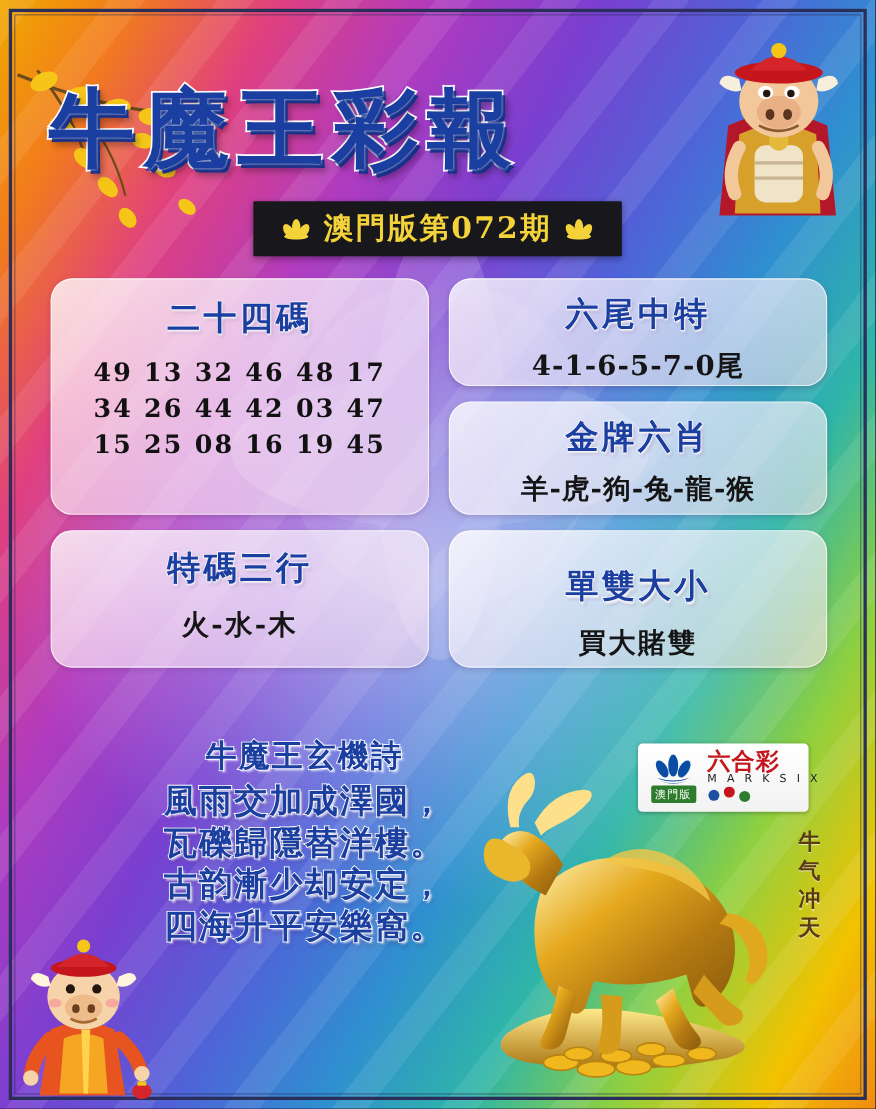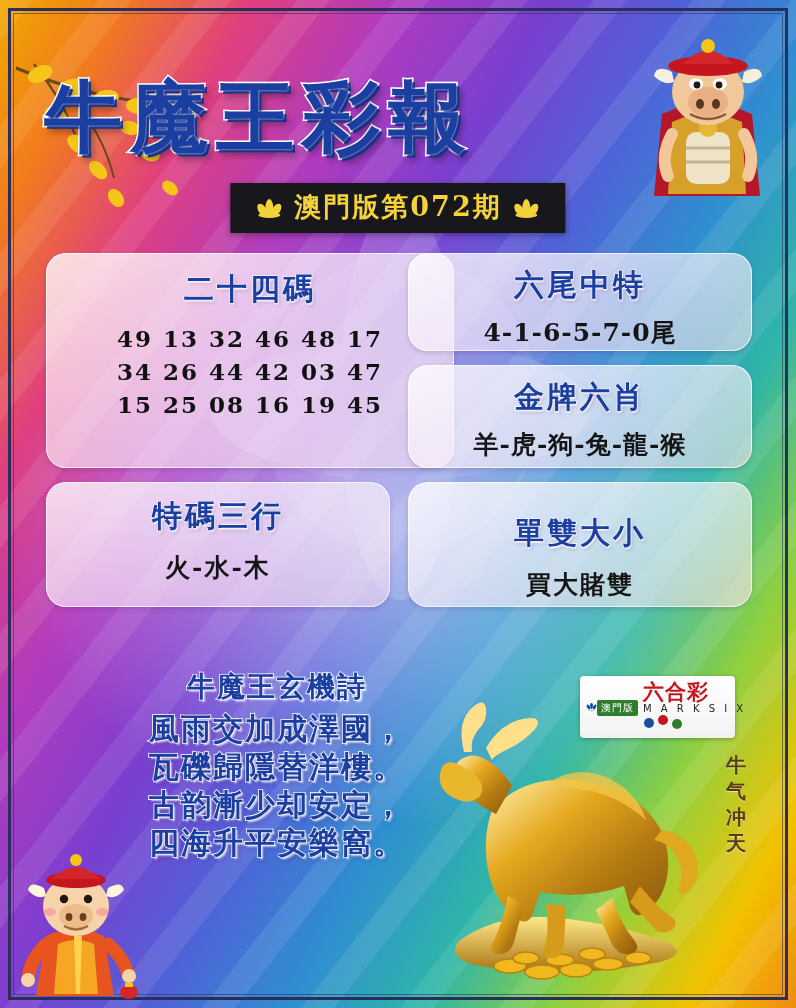--- a/index.html
+++ b/index.html
@@ -156,21 +156,21 @@
     paint-order: stroke fill;
     text-shadow: 1px 2px 2px rgba(255,255,255,0.85), 2px 3px 3px rgba(90,40,120,0.25);
   }
   .card-body {
     font-family: "DejaVu Serif", "Liberation Serif", serif;
     font-weight: bold;
     color: #151515;
   }
 
   
-  #card-24 { left: 0; top: 0; width: 408px; height: 215px; padding-top: 16px; }
+  #card-24 { left: 0; top: 0; width: 344px; height: 215px; padding-top: 16px; }
   #card-24 .num-rows { margin-top: 12px; }
   #card-24 .num-row {
     font-family: "DejaVu Serif", "Liberation Serif", serif;
     font-weight: bold;
     font-size: 23px;
     letter-spacing: 2px;
     color: #111;
     line-height: 33px;
     white-space: nowrap;
   }
@@ -236,21 +236,21 @@
     border-radius: 4px;
     box-shadow: 0 1px 4px rgba(0,0,0,0.3);
     display: flex;
     align-items: center;
     padding: 4px 6px;
     box-sizing: border-box;
     gap: 5px;
   }
   .logo-left {
     display: flex;
-    flex-direction: row;
+    flex-direction: column;
     align-items: center;
     flex: 0 0 auto;
     width: 52px;
   }
   .logo-left .sub {
     margin-top: 1px;
     background: #2d7d2d;
     color: #fff;
     font-size: 10px;
     padding: 1px 4px;

